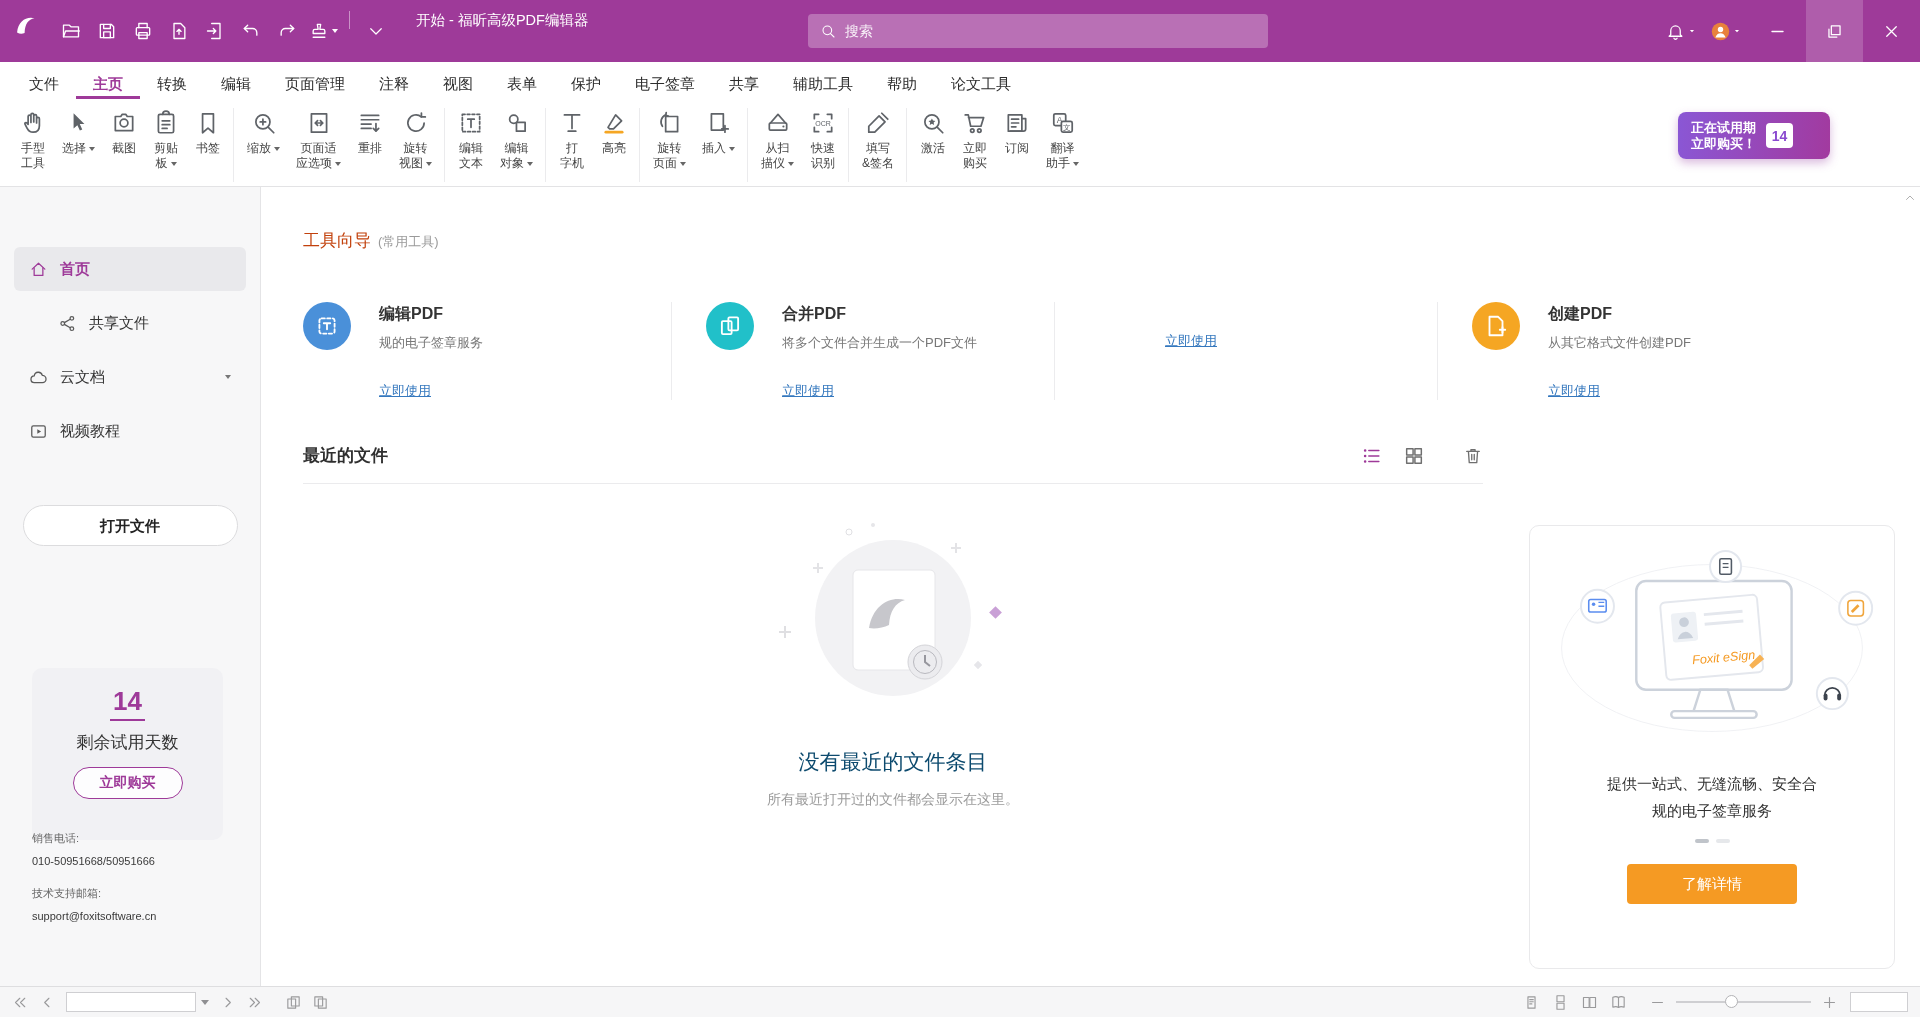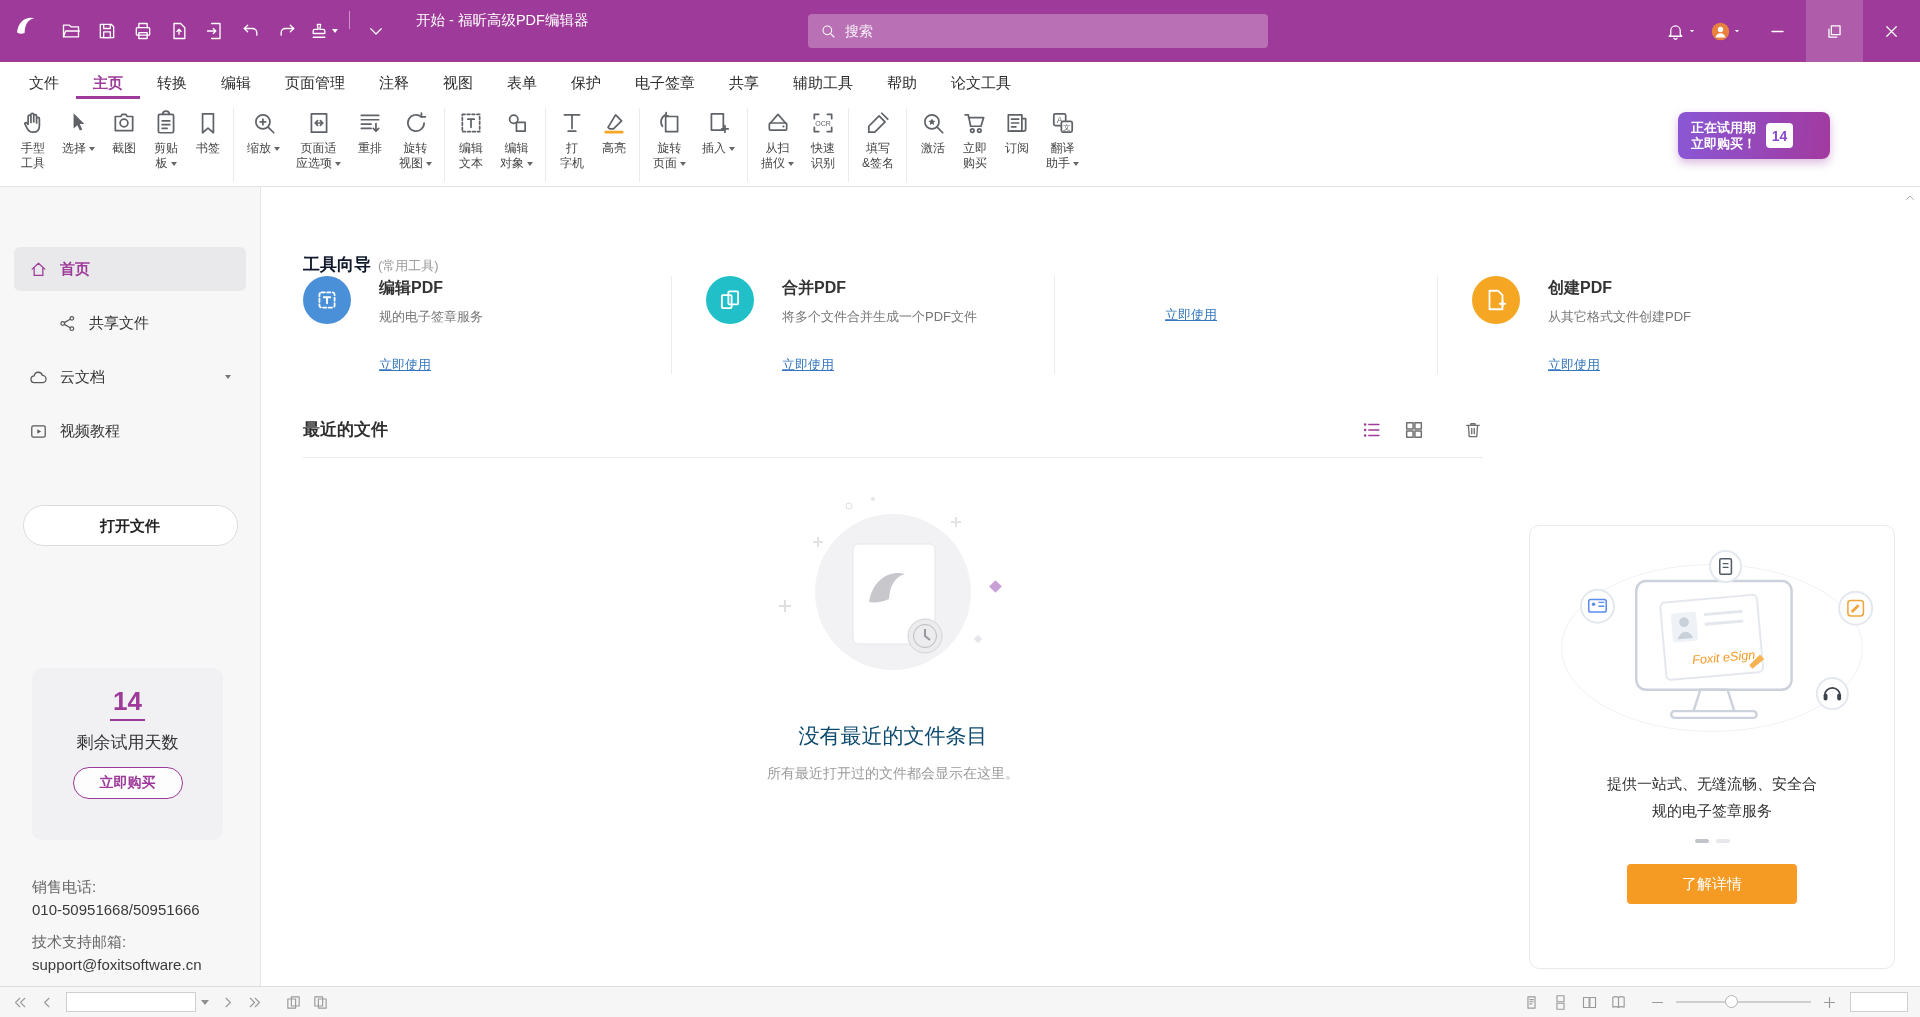--- a/index.html
+++ b/index.html
@@ -27,21 +27,21 @@
   .tb-iconbtn .icon { width:19px; height:19px; }
   .tb-iconbtn .mini-caret { width:10px; height:10px; }
   .tb-avatar { width:26px; height:26px; border-radius:50%; overflow:hidden; }
   .win-controls { position:absolute; right:0; top:0; height:62px; display:flex; }
   .win-btn { width:57px; height:62px; display:flex; align-items:center; justify-content:center; color:#fff; }
   .win-btn .icon { width:19px; height:19px; }
   .win-btn.restore-state { background:rgba(255,255,255,.18); }
 
   
   .menubar { height:37px; background:#fff; display:flex; align-items:stretch; padding-left:12px; flex:0 0 auto; }
-  .menu-item { padding:12px 17px; display:flex; align-items:flex-start; font-size:15px; color:#2d2d2d; }
+  .menu-item { padding:5px 17px; display:flex; align-items:flex-end; font-size:15px; color:#2d2d2d; }
   .menu-item.active { color:#9e3a99; font-weight:bold; box-shadow:inset 0 -3px 0 #9e3a99; }
 
   
   .ribbon { height:88px; background:#fff; border-bottom:1px solid #e3e3e5; position:relative; flex:0 0 auto; }
   .ribbon-row { display:flex; align-items:flex-start; padding:9px 0 0 12px; }
   .ribbon-btn { display:flex; flex-direction:column; align-items:center; padding:2px 8px 0 8px; height:74px; }
   .ribbon-btn .icon { width:26px; height:26px; color:#5f6368; margin-bottom:5px; flex:0 0 auto; }
   .ribbon-btn .label { font-size:12px; line-height:15px; color:#454545; text-align:center; }
   .label-text { white-space:pre-line; }
   .caret { display:none; width:0; height:0; border-left:3.5px solid transparent; border-right:3.5px solid transparent; border-top:4px solid currentColor; margin-left:3px; vertical-align:middle; }
@@ -61,32 +61,32 @@
   .side-item .icon { width:19px; height:19px; color:#5a5a5a; flex:0 0 auto; }
   .side-item.active { background:#e9e9ec; color:#9e3a99; font-weight:bold; }
   .side-item.active .icon { color:#9e3a99; }
   .side-item.indented { padding-left:44px; }
   .side-item .caret { margin-left:auto; color:#777; }
   .open-file-btn { display:block; margin:52px auto 0 auto; width:215px; height:41px; border-radius:21px; background:#fff; border:1px solid #dcdcde; font-size:15px; color:#222; font-family:inherit; text-align:center; line-height:39px; font-weight:bold; }
   .trial-card { position:absolute; left:32px; top:481px; width:191px; height:172px; background:#f1f1f4; border-radius:10px; text-align:center; padding-top:18px; }
   .trial-days { display:inline-block; font-size:26px; font-weight:bold; color:#9e3a99; border-bottom:2px solid #9e3a99; padding:0 3px 2px 3px; }
   .trial-days-label { font-size:17px; color:#333; margin-top:10px; }
   .trial-buy-btn { margin-top:13px; width:110px; height:32px; border-radius:16px; border:1px solid #9e3a99; background:#fdfdfe; color:#9e3a99; font-size:14px; font-weight:bold; font-family:inherit; }
-  .contact { position:absolute; left:32px; top:688px; font-size:15px; line-height:23px; }
+  .contact { position:absolute; left:32px; top:640px; font-size:11px; line-height:23px; }
   .contact .lbl { color:#666; }
   .contact .val { color:#3a3a3a; }
   .contact .grp { margin-top:9px; }
 
   
   .main { flex:1; position:relative; background:#fff; padding-left:42px; overflow:hidden; }
   .scroll-up { position:absolute; top:5px; right:4px; width:12px; height:12px; color:#9a9a9a; }
   .tools-head { margin-top:42px; display:flex; align-items:baseline; }
-  .tools-title { font-size:17px; font-weight:bold; color:#0f172a;margin-top:24px; }
+  .tools-title { font-size:17px; font-weight:normal; color:#c2410c; }
   .tools-subtitle { font-size:13px; color:#9a9a9a; margin-left:7px; }
-  .cards { display:flex; }
+  .cards { display:flex; margin-top:50px; }
   .tool-card { width:383px; display:flex; flex-direction:column; }
   .tool-card:first-of-type { width:368px; }
   .tool-card + .tool-card { border-left:1px solid #ececee; padding-left:34px; }
   .card-row { display:flex; }
   .card-icon { width:48px; height:48px; border-radius:50%; flex:0 0 auto; color:#fff; }
   .card-icon svg { width:26px; height:26px; margin:11px; stroke-width:1.7; }
   .card-text { margin-left:28px; padding-top:2px; }
   .card-title { font-size:16px; font-weight:bold; color:#333; }
   .card-desc { font-size:13px; color:#777; margin-top:9px; }
   .card-link { margin-top:30px; margin-left:76px; font-size:13px; color:#3578be; text-decoration:underline; }

